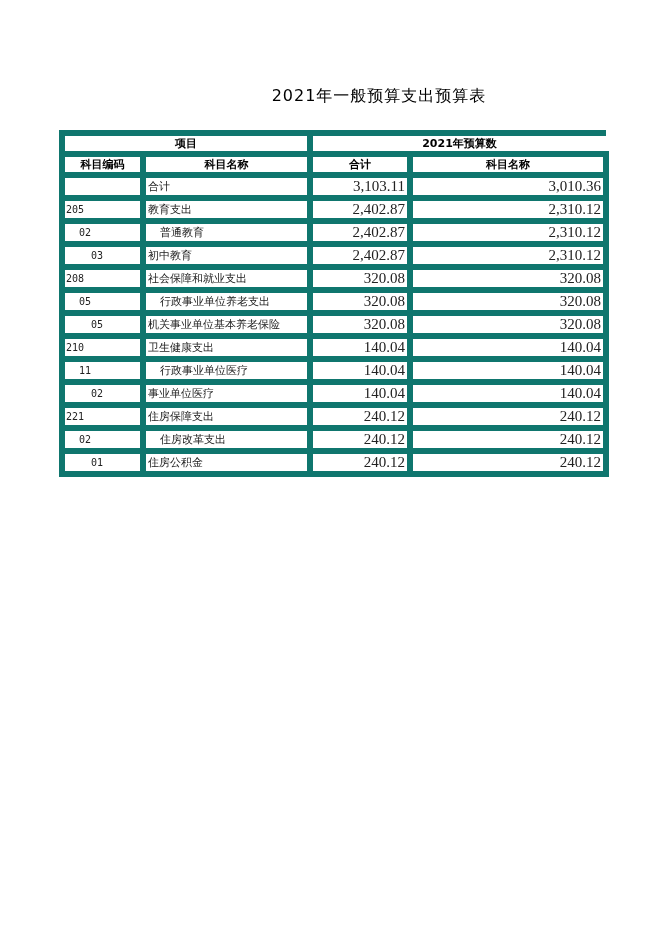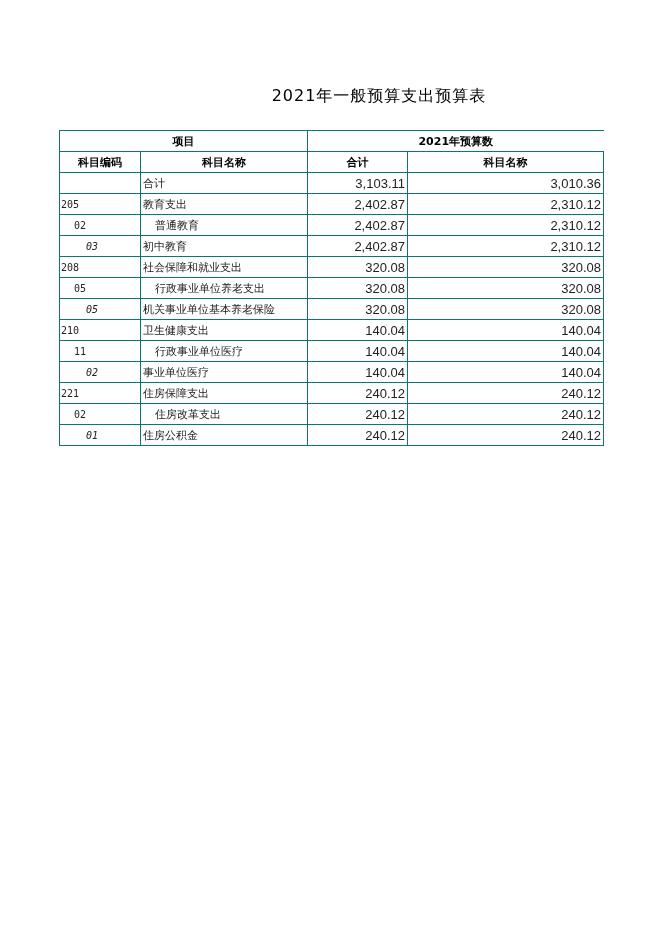--- a/index.html
+++ b/index.html
@@ -4,29 +4,29 @@
 <style>
   html, body { margin:0; padding:0; background:#ffffff; }
   body { width:662px; height:936px; position:relative; overflow:hidden;
          font-family:"DejaVu Serif","Liberation Serif",serif; color:#000; }
   .title { position:absolute; left:0; width:662px; top:86px; text-align:center;
            font-size:16px; letter-spacing:1px; padding-left:96px; box-sizing:border-box;
            font-family:"DejaVu Sans","Liberation Sans",sans-serif; }
   table { position:absolute; left:59px; top:130px; border-collapse:collapse;
           table-layout:fixed; width:544px; }
   col.c1 { width:81px; } col.c2 { width:167px; } col.c3 { width:100px; } col.c4 { width:196px; }
-  td, th { border:1px solid #0f766e; height:21px; padding:0 2px; font-size:11px;
+  td, th { border:6px solid #0f766e; height:21px; padding:0 2px; font-size:11px;
            white-space:nowrap; overflow:hidden; box-sizing:border-box; }
   th { font-weight:bold; text-align:center; font-family:"DejaVu Sans","Liberation Sans",sans-serif; font-size:11px; }
   tr.top th.last { border-right:none; }
-  td.num { text-align:right; font-family:Liberation Sans, sans-serif; font-size:13px; color:#222; }
+  td.num { text-align:right; font-family:Liberation Serif, serif; font-size:15px; color:#222; }
   td.code { font-family:"DejaVu Sans Mono","Liberation Mono",monospace; font-size:10px; color:#222; }
   td.name { color:#222; }
   .l1 { padding-left:2px; } .l2 { padding-left:14px; } .l3 { }
-  .cl1 { padding-left:1px; } .cl2 { padding-left:14px; } .cl3 { padding-left:26px;font-style:italic; }
+  .cl1 { padding-left:1px; } .cl2 { padding-left:14px; } .cl3 { padding-left:26px; }
 </style>
 </head>
 <body>
 
 <div class="title">2021年一般预算支出预算表</div>
 
 <table>
   <colgroup>
       <col class="c1">
       <col class="c2">

